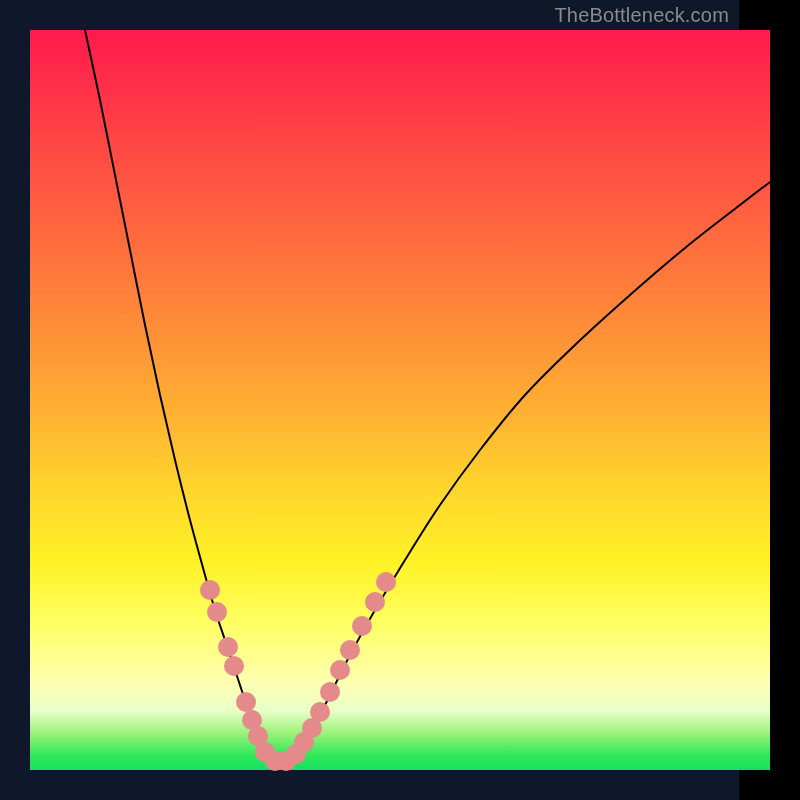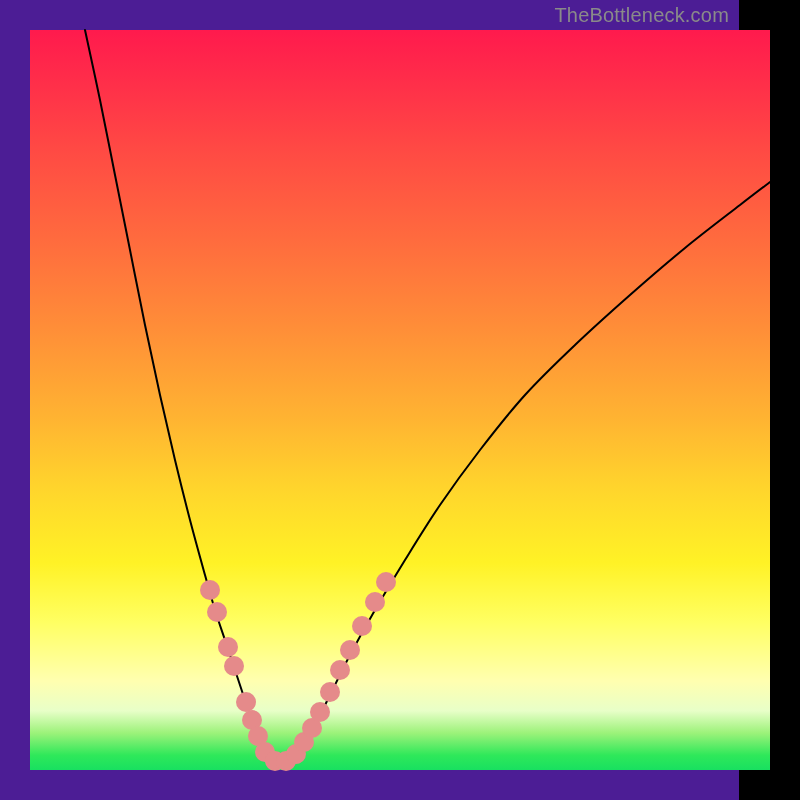--- a/index.html
+++ b/index.html
@@ -9,21 +9,21 @@
     height: 800px;
     background: #000;
     overflow: hidden;
   }
   .frame {
     position: absolute;
     left: 0;
     top: 0;
     width: 739px;
     height: 800px;
-    background: #4c1d95;
+    background: #0f172a;
   }
   .plot {
     position: absolute;
     left: 30px;
     top: 30px;
     width: 740px;
     height: 740px;
     
     background: linear-gradient(to bottom,
       #ff1a4d 0%,

